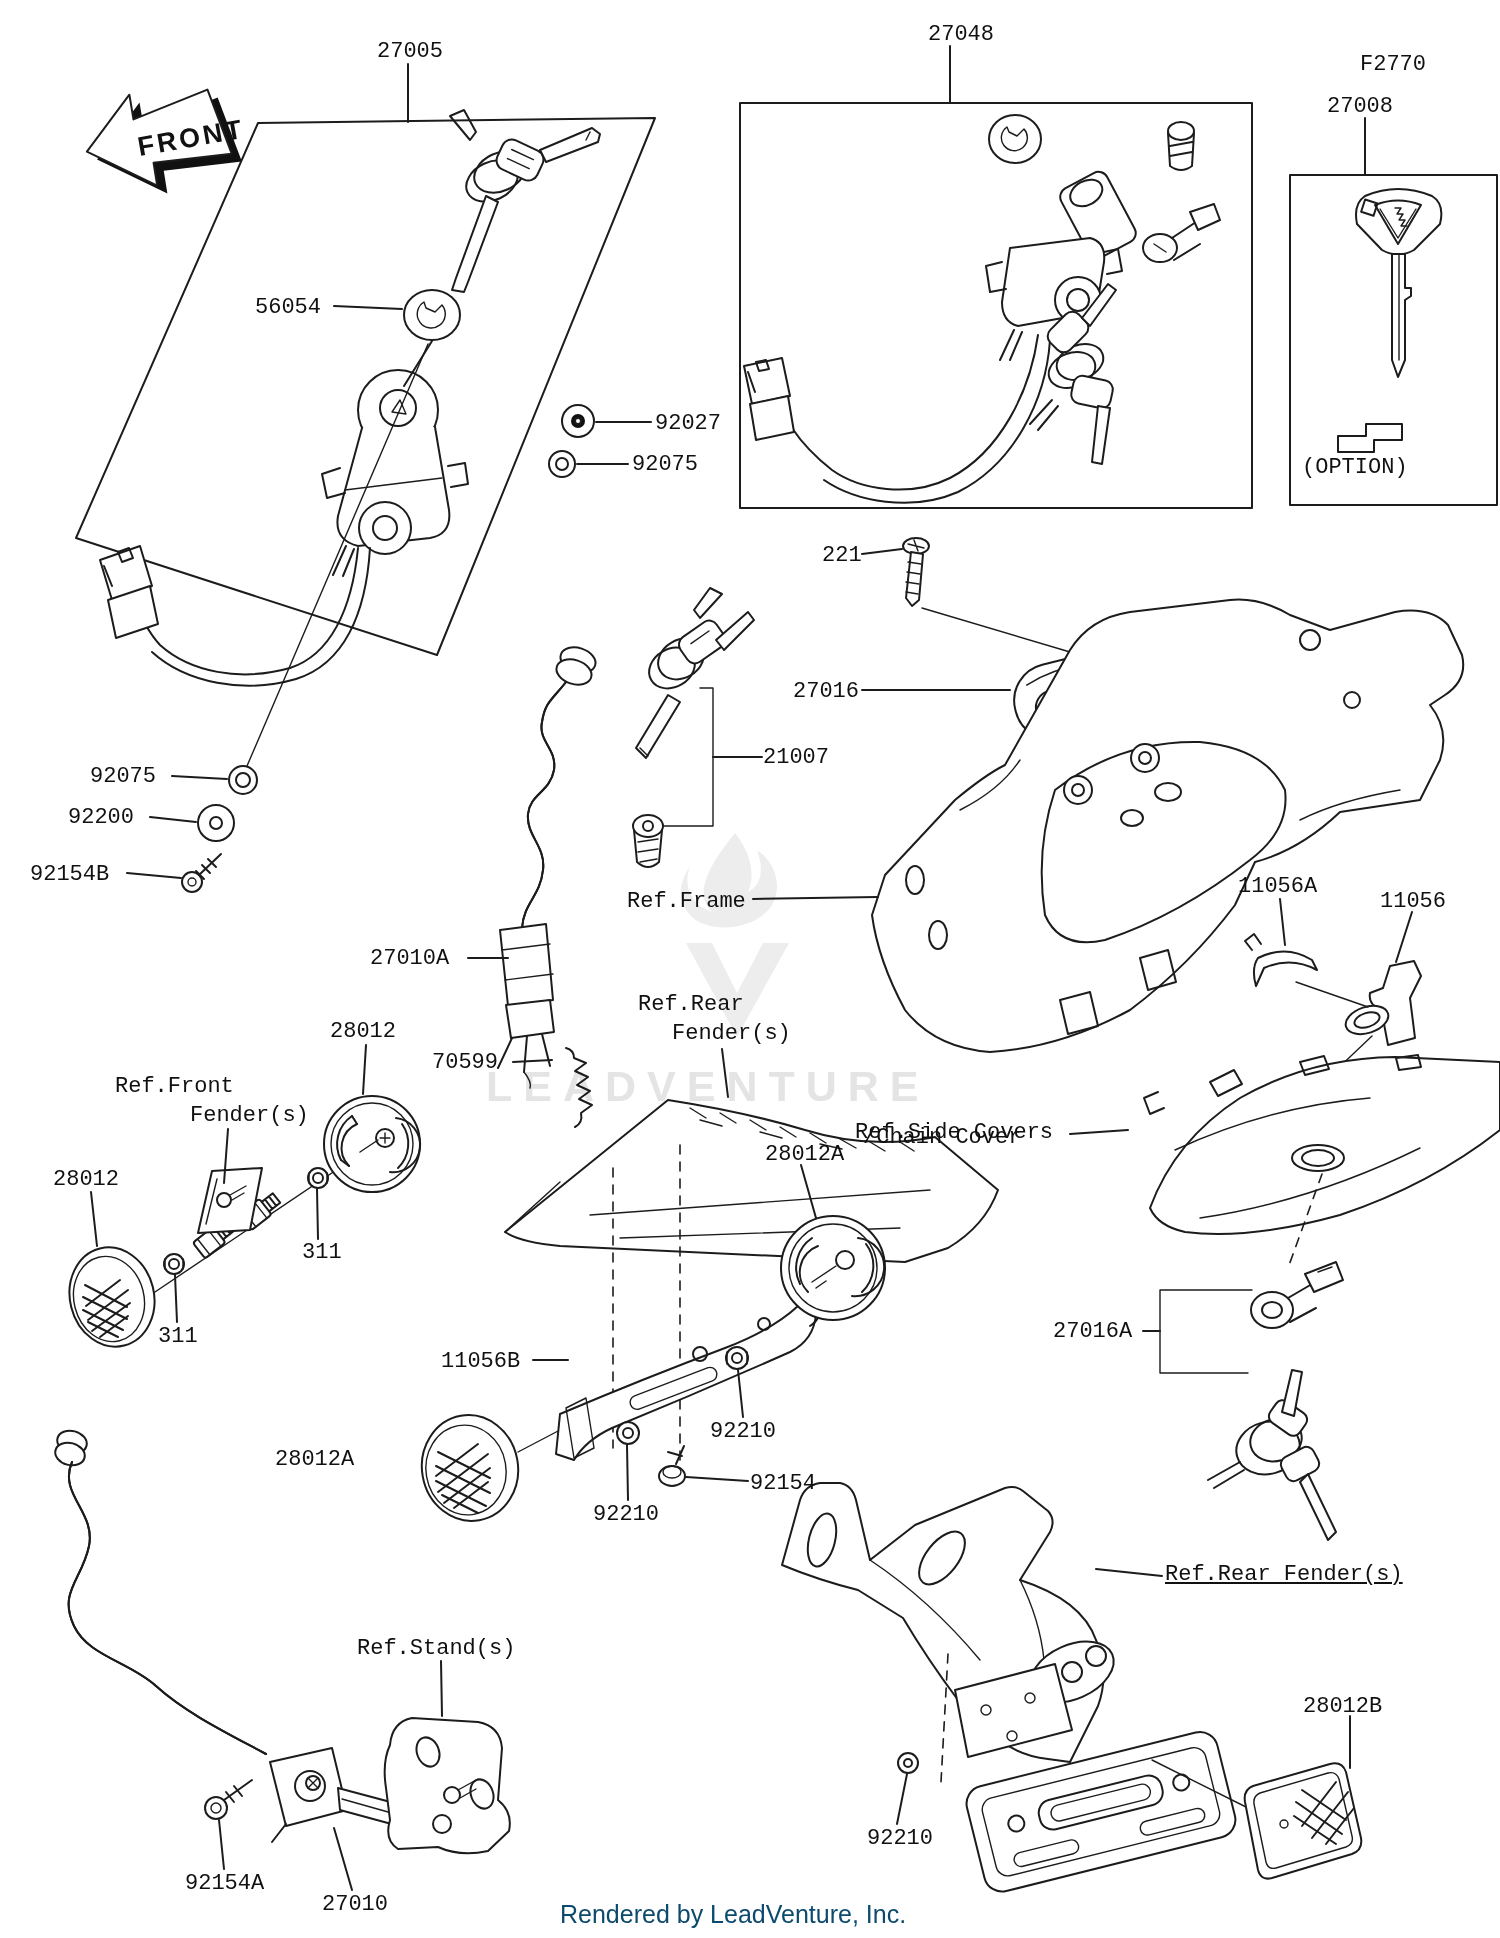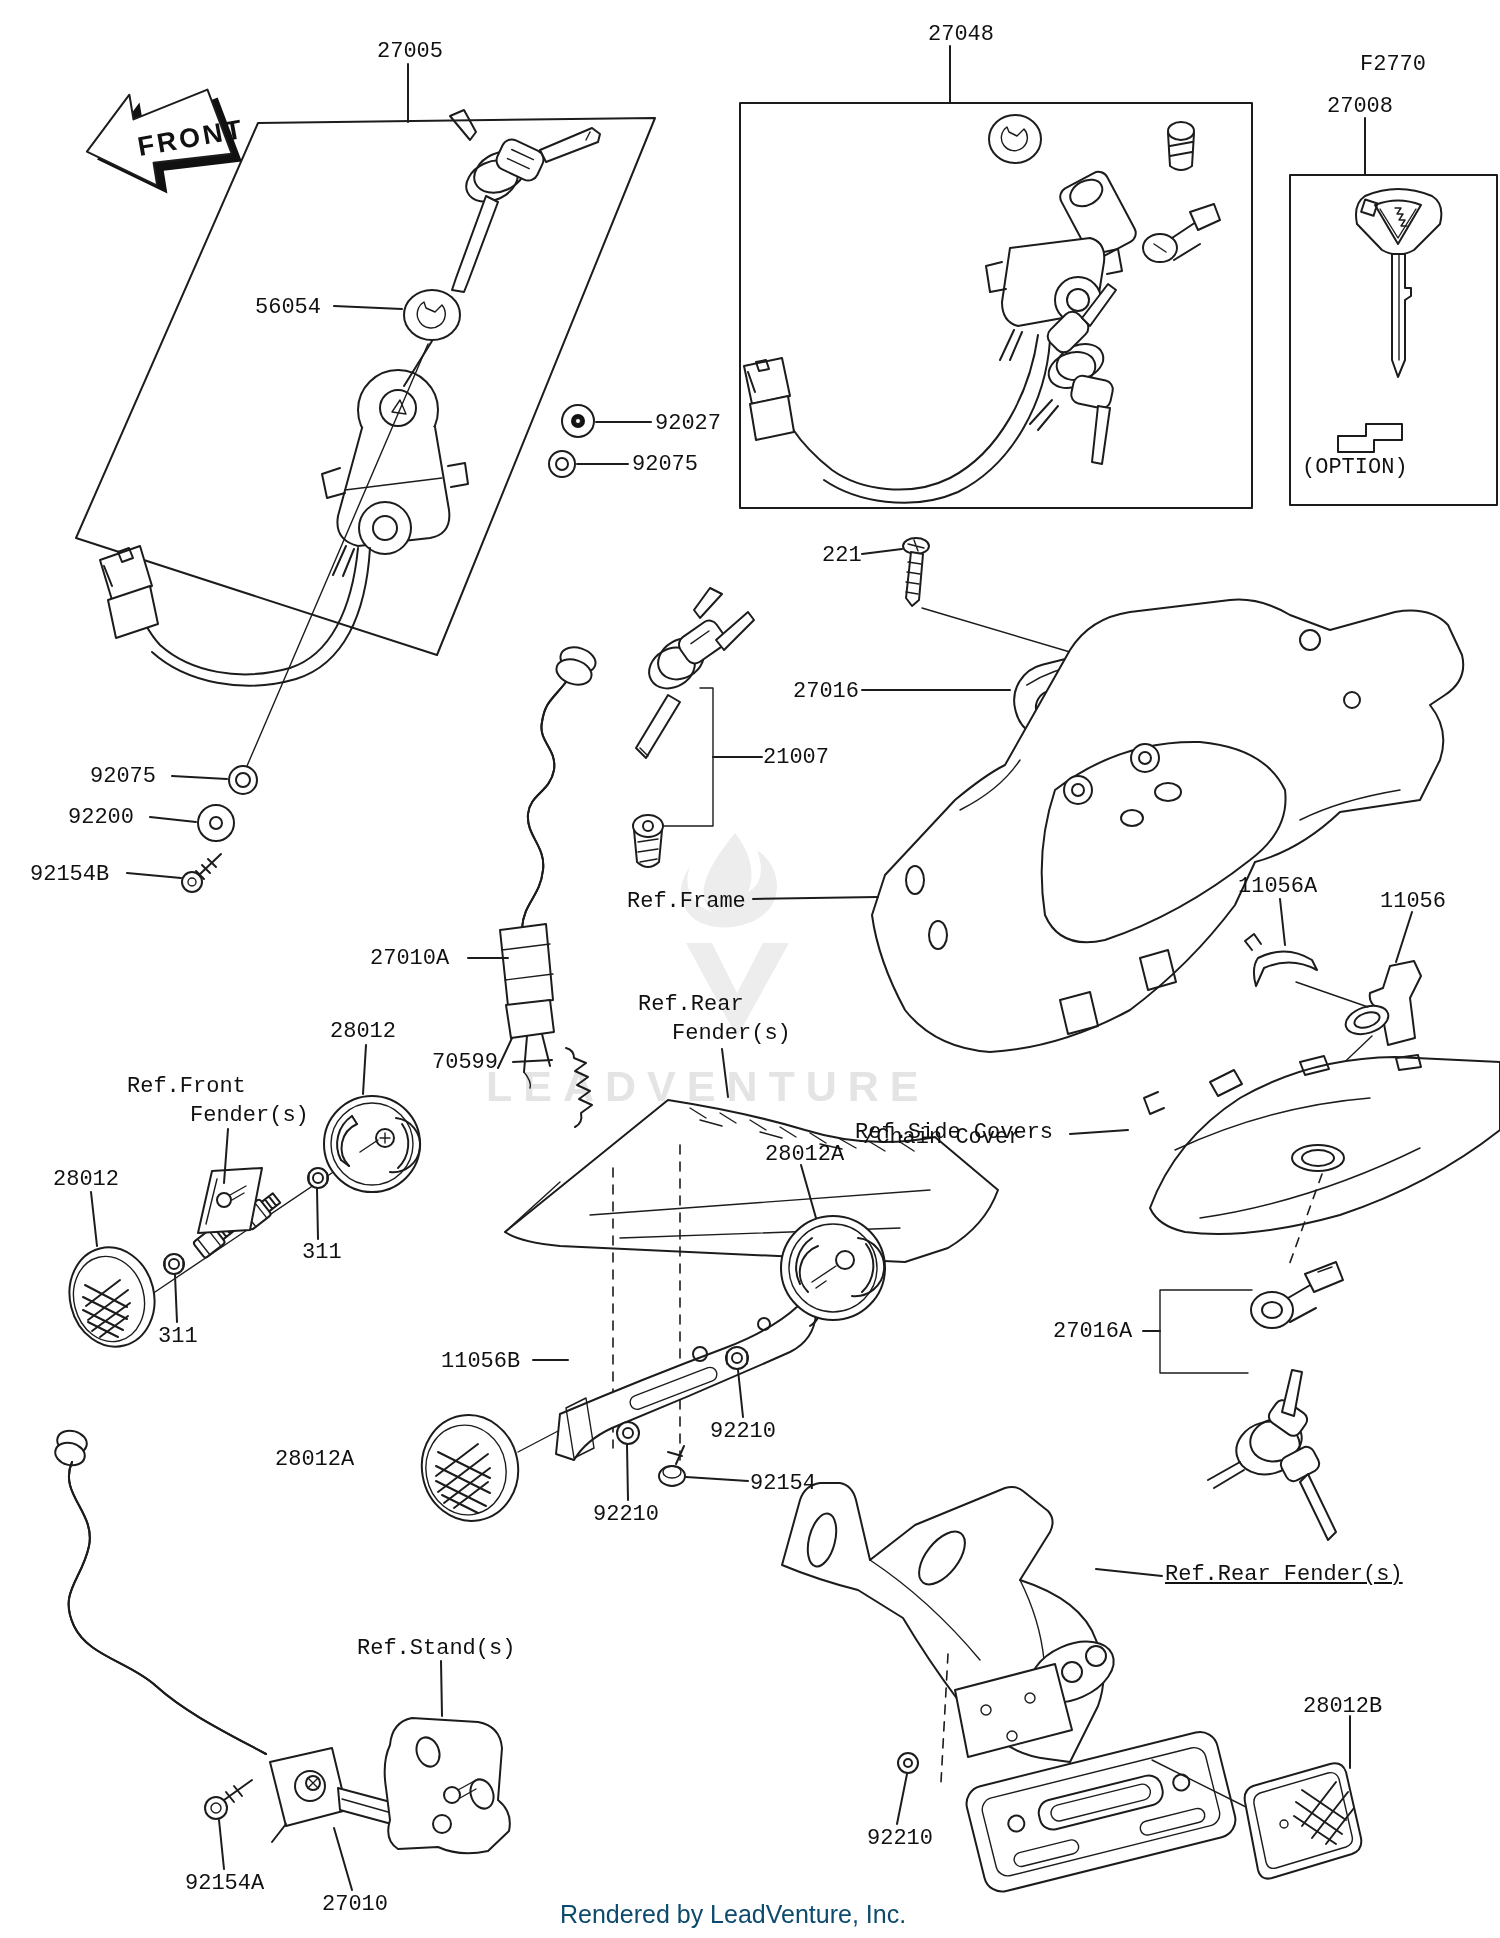--- a/index.html
+++ b/index.html
@@ -509,21 +509,21 @@
       <div class="part-label" style="left: 90px; top: 763px;">92075</div>
       <div class="part-label" style="left: 68px; top: 804px;">92200</div>
       <div class="part-label" style="left: 30px; top: 861px;">92154B</div>
       <div class="part-label" style="left: 370px; top: 945px;">27010A</div>
       <div class="part-label" style="left: 432px; top: 1049px;">70599</div>
       <div class="part-label" style="left: 638px; top: 991px;">Ref.Rear</div>
       <div class="part-label" style="left: 672px; top: 1020px;">Fender(s)</div>
       <div class="part-label" style="left: 855px; top: 1095px; margin-top: 24px;">Ref.Side Covers</div>
       <div class="part-label" style="left: 863px; top: 1124px;">/Chain Cover</div>
       <div class="part-label" style="left: 330px; top: 1018px;">28012</div>
-      <div class="part-label" style="left: 127px; top: 1073px;">Ref.Front</div>
+      <div class="part-label" style="left: 115px; top: 1073px;">Ref.Front</div>
       <div class="part-label" style="left: 190px; top: 1102px;">Fender(s)</div>
       <div class="part-label" style="left: 53px; top: 1166px;">28012</div>
       <div class="part-label" style="left: 302px; top: 1239px;">311</div>
       <div class="part-label" style="left: 158px; top: 1323px;">311</div>
       <div class="part-label" style="left: 765px; top: 1141px;">28012A</div>
       <div class="part-label" style="left: 275px; top: 1446px;">28012A</div>
       <div class="part-label" style="left: 441px; top: 1348px;">11056B</div>
       <div class="part-label" style="left: 710px; top: 1418px;">92210</div>
       <div class="part-label" style="left: 750px; top: 1470px;">92154</div>
       <div class="part-label" style="left: 593px; top: 1501px;">92210</div>

